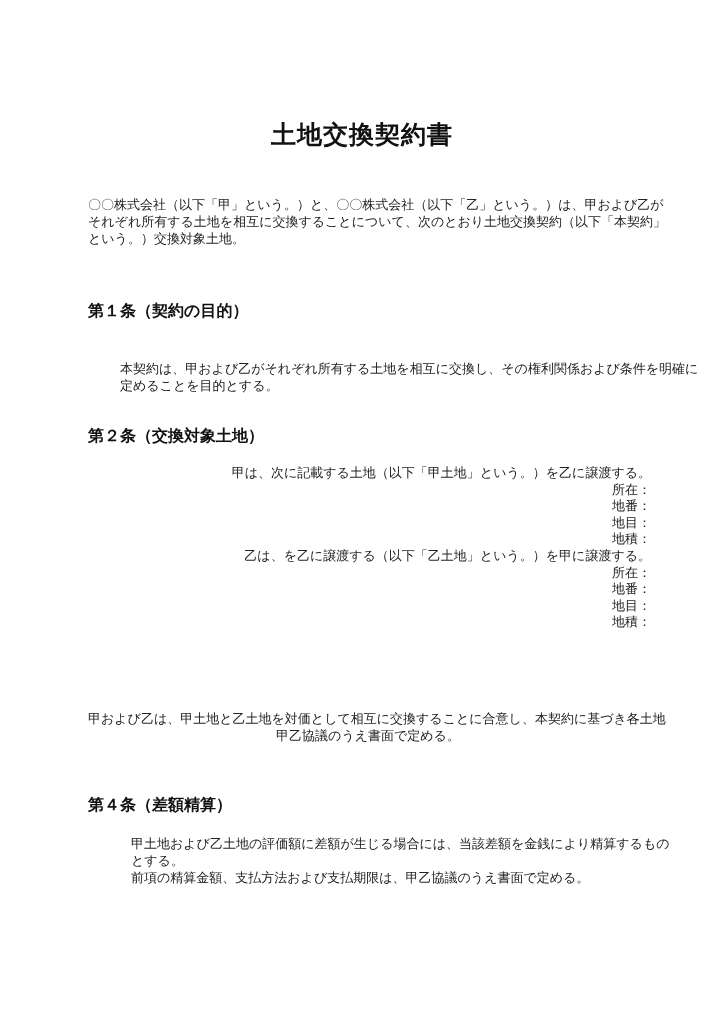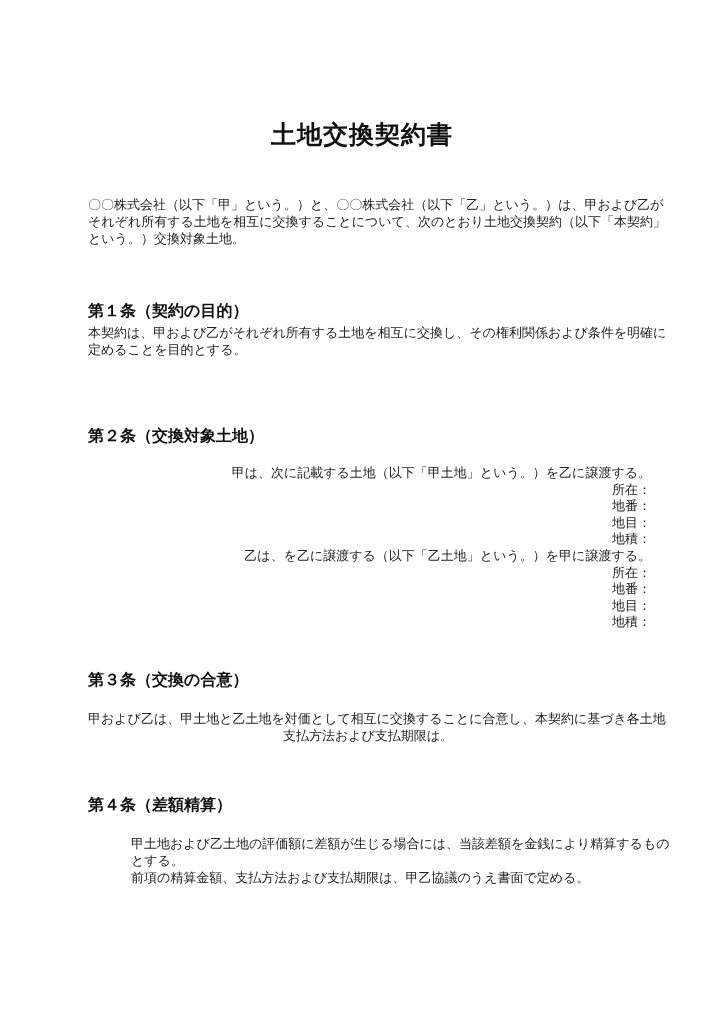--- a/index.html
+++ b/index.html
@@ -31,43 +31,42 @@
 
   <div class="title">土地交換契約書</div>
 
   <div class="para" style="top:196px;">
     <span class="line">〇〇株式会社（以下「甲」という。）と、〇〇株式会社（以下「乙」という。）は、甲および乙が</span>
     <span class="line">それぞれ所有する土地を相互に交換することについて、次のとおり土地交換契約（以下「本契約」</span>
     <span class="line">という。）交換対象土地。</span>
   </div>
 
   <div class="heading" style="top:301px;">第１条（契約の目的）</div>
-  <div class="para" style="top:324px;">
+  <div class="para" style="top:360px;margin-left:32px;">
     <span class="line">本契約は、甲および乙がそれぞれ所有する土地を相互に交換し、その権利関係および条件を明確に</span>
     <span class="line">定めることを目的とする。</span>
   </div>
 
   <div class="heading" style="top:426px;">第２条（交換対象土地）</div>
   <div class="para indent" style="top:465px; line-height:16.6px;text-align:right;">
     <span class="line">甲は、次に記載する土地（以下「甲土地」という。）を乙に譲渡する。</span>
     <span class="sub">所在：</span>
     <span class="sub">地番：</span>
     <span class="sub">地目：</span>
     <span class="sub">地積：</span>
     <span class="line">乙は、を乙に譲渡する（以下「乙土地」という。）を甲に譲渡する。</span>
     <span class="sub">所在：</span>
     <span class="sub">地番：</span>
     <span class="sub">地目：</span>
     <span class="sub">地積：</span>
   </div>
 
-  <div class="heading" style="top:670px;">第３条（交換の合意）</div>
   <div class="para" style="top:710px;text-align:center;">
     <span class="line">甲および乙は、甲土地と乙土地を対価として相互に交換することに合意し、本契約に基づき各土地</span>
-    <span class="line">支払方法および支払期限は。</span>
+    <span class="line">甲乙協議のうえ書面で定める。</span>
   </div>
 
   <div class="heading" style="top:795px;">第４条（差額精算）</div>
   <div class="para indent" style="top:835px;">
     <span class="line">甲土地および乙土地の評価額に差額が生じる場合には、当該差額を金銭により精算するもの</span>
     <span class="line">とする。</span>
     <span class="line">前項の精算金額、支払方法および支払期限は、甲乙協議のうえ書面で定める。</span>
   </div>
 
 </div>

